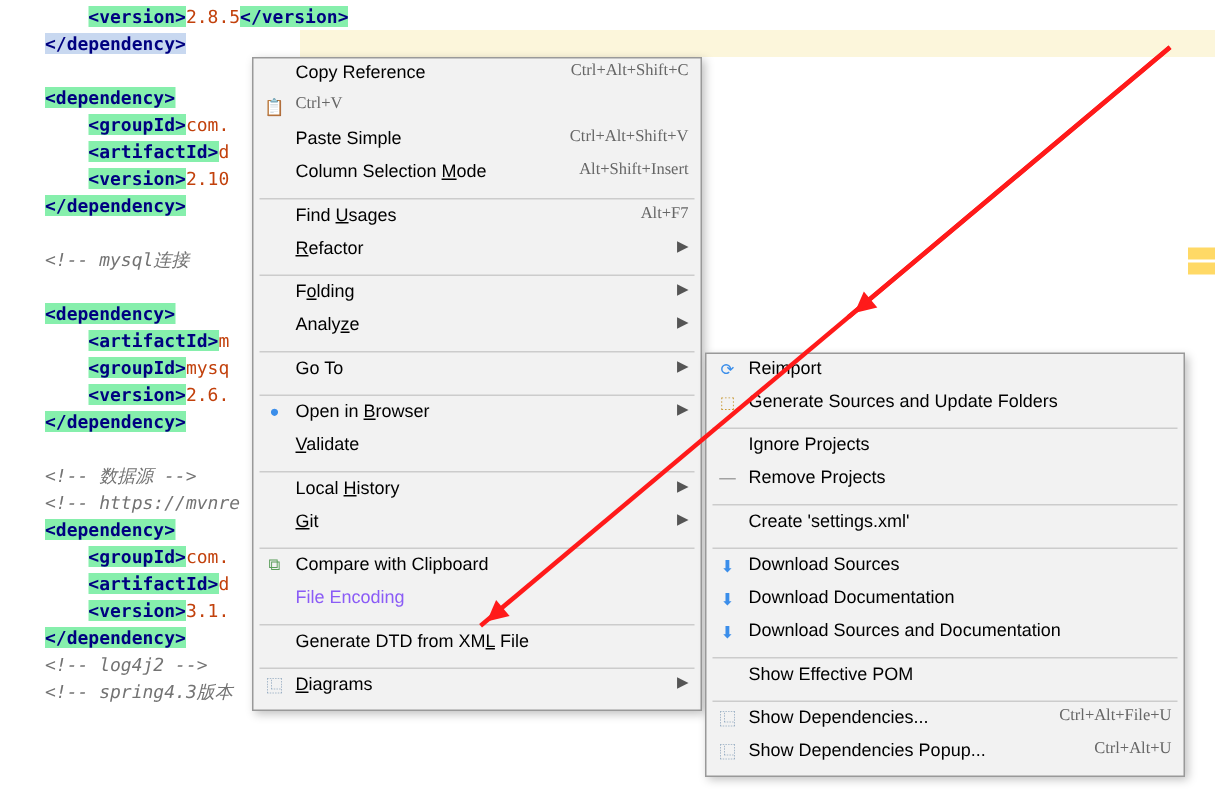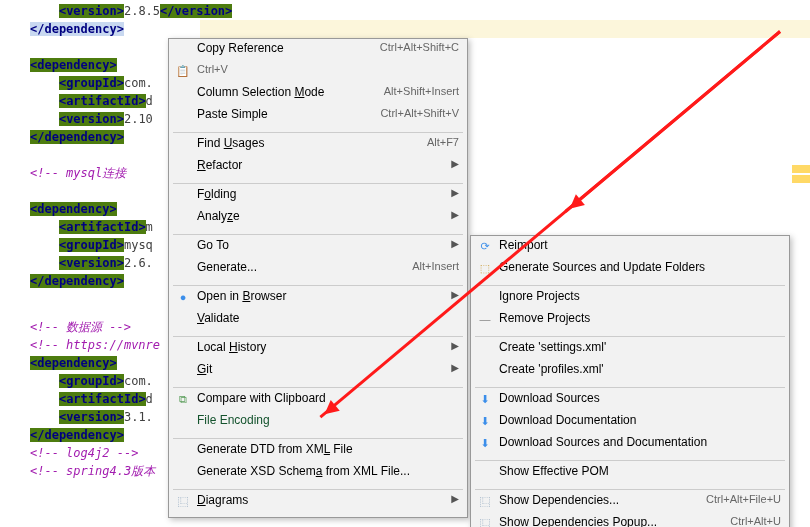--- a/index.html
+++ b/index.html
@@ -51,45 +51,45 @@
       background: #ccc;
     }
     .hl-line {
       position: absolute;
       left: 25px;
       right: 0;
       height: 18px;
       background: #fcf6db;
     }
     .code-line { white-space: pre; }
-    .tag { color: #000080; font-weight: bold; background: #4d7c0f; }
-    .tagtxt { color: #404040; }
-    .comment { color: #a21caf; font-style: italic; }
+    .tag { color: #000080; font-weight: bold; background: #86efac; }
+    .tagtxt { color: #c2410c; }
+    .comment { color: #737373; font-style: italic; }
     .caret-hl { background: #c8d8f0; }
 
     .context-menu {
       position: absolute;
       background: #f2f2f2;
       border: 1px solid #999;
       box-shadow: 2px 2px 6px rgba(0,0,0,0.25);
       padding: 2px;
       z-index: 10;
     }
     .menu1 { left: 168px; top: 38px; width: 300px; }
     .menu2 { left: 470px; top: 235px; width: 320px; }
     .menu-item {
       display: flex;
       height: 22px;
       padding: 0 6px 0 26px;
       position: relative;
       cursor: default;
     }
-    .menu-item.disabled { color: #14532d; }
+    .menu-item.disabled { color: #8b5cf6; }
     .menu-label { flex: 1; }
-    .menu-shortcut { color: #666; font-size: 11px; }
+    .menu-shortcut { color: #666; font-size: 11px; font-family: Liberation Serif, serif; }
     .submenu-arrow {
       position: absolute;
       right: 6px;
       font-size: 10px;
       color: #555;
     }
     .menu-sep { height: 1px; background: #ccc; margin: 3px 2px; }
     .menu-icon {
       position: absolute;
       left: 4px;
@@ -149,21 +149,21 @@
   <div class="code-line">    <span class="tag">&lt;groupId&gt;</span><span class="tagtxt">com.</span></div>
   <div class="code-line">    <span class="tag">&lt;artifactId&gt;</span><span class="tagtxt">d</span></div>
   <div class="code-line">    <span class="tag">&lt;version&gt;</span><span class="tagtxt">2.10</span></div>
   <div class="code-line"><span class="tag">&lt;/dependency&gt;</span></div>
   <div class="code-line" style="margin-top:18px"><span class="comment">&lt;!-- mysql连接</span></div>
   <div class="code-line" style="margin-top:18px"><span class="tag">&lt;dependency&gt;</span></div>
   <div class="code-line">    <span class="tag">&lt;artifactId&gt;</span><span class="tagtxt">m</span></div>
   <div class="code-line">    <span class="tag">&lt;groupId&gt;</span><span class="tagtxt">mysq</span></div>
   <div class="code-line">    <span class="tag">&lt;version&gt;</span><span class="tagtxt">2.6.</span></div>
   <div class="code-line"><span class="tag">&lt;/dependency&gt;</span></div>
-  <div class="code-line" style="margin-top:28px"><span class="comment">&lt;!-- 数据源 --&gt;</span></div>
+  <div class="code-line" style="margin-top:18px"><span class="comment">&lt;!-- 数据源 --&gt;</span></div>
   <div class="code-line"><span class="comment">&lt;!-- https://mvnre</span></div>
   <div class="code-line"><span class="tag">&lt;dependency&gt;</span></div>
   <div class="code-line">    <span class="tag">&lt;groupId&gt;</span><span class="tagtxt">com.</span></div>
   <div class="code-line">    <span class="tag">&lt;artifactId&gt;</span><span class="tagtxt">d</span></div>
   <div class="code-line">    <span class="tag">&lt;version&gt;</span><span class="tagtxt">3.1.</span></div>
   <div class="code-line"><span class="tag">&lt;/dependency&gt;</span></div>
   <div class="code-line" style=""><span class="comment">&lt;!-- log4j2 --&gt;</span></div>
   <div class="code-line"><span class="comment">&lt;!-- spring4.3版本</span></div>
 </div>
 
@@ -175,27 +175,27 @@
 <div class="context-menu menu1">
   <div class="menu-item">
     <span class="menu-label"><span>Copy Reference</span></span>
     <span class="menu-shortcut">Ctrl+Alt+Shift+C</span>
   </div>
   <div class="menu-item">
     <span class="menu-icon">📋</span>
     <span class="menu-shortcut">Ctrl+V</span>
   </div>
   <div class="menu-item">
+    <span class="menu-label">Paste Simple</span>
+    <span class="menu-shortcut">Ctrl+Alt+Shift+V</span>
+  </div>
+  <div class="menu-item">
     <span class="menu-label">Column Selection <span class="underline">M</span>ode</span>
     <span class="menu-shortcut">Alt+Shift+Insert</span>
   </div>
-  <div class="menu-item">
-    <span class="menu-label">Paste Simple</span>
-    <span class="menu-shortcut">Ctrl+Alt+Shift+V</span>
-  </div>
   <div class="menu-sep"></div>
   <div class="menu-item">
     <span class="menu-label">Find <span class="underline">U</span>sages</span>
     <span class="menu-shortcut">Alt+F7</span>
   </div>
   <div class="menu-item">
     <span class="menu-label"><span class="underline">R</span>efactor</span>
     <span class="submenu-arrow">▶</span>
   </div>
   <div class="menu-sep"></div>
@@ -205,24 +205,20 @@
   </div>
   <div class="menu-item">
     <span class="menu-label">Analy<span class="underline">z</span>e</span>
     <span class="submenu-arrow">▶</span>
   </div>
   <div class="menu-sep"></div>
   <div class="menu-item">
     <span class="menu-label">Go To</span>
     <span class="submenu-arrow">▶</span>
   </div>
-  <div class="menu-item">
-    <span class="menu-label">Generate...</span>
-    <span class="menu-shortcut">Alt+Insert</span>
-  </div>
   <div class="menu-sep"></div>
   <div class="menu-item">
     <span class="menu-icon" style="color:#3b8eea">●</span>
     <span class="menu-label">Open in <span class="underline">B</span>rowser</span>
     <span class="submenu-arrow">▶</span>
   </div>
   <div class="menu-item">
     <span class="menu-label"><span class="underline">V</span>alidate</span>
   </div>
   <div class="menu-sep"></div>
@@ -239,23 +235,20 @@
     <span class="menu-icon" style="color:#5a9e5a">⧉</span>
     <span class="menu-label">Compare with Clipboard</span>
   </div>
   <div class="menu-item disabled">
     <span class="menu-label">File Encoding</span>
   </div>
   <div class="menu-sep"></div>
   <div class="menu-item">
     <span class="menu-label">Generate DTD from XM<span class="underline">L</span> File</span>
   </div>
-  <div class="menu-item">
-    <span class="menu-label">Generate XSD Schem<span class="underline">a</span> from XML File...</span>
-  </div>
   <div class="menu-sep"></div>
   <div class="menu-item">
     <span class="menu-icon" style="color:#6a8aaa">⿺</span>
     <span class="menu-label"><span class="underline">D</span>iagrams</span>
     <span class="submenu-arrow">▶</span>
   </div>
 
 </div>
 
 <div class="context-menu menu2">
@@ -271,23 +264,20 @@
   <div class="menu-item">
     <span class="menu-label">Ignore Projects</span>
   </div>
   <div class="menu-item">
     <span class="menu-icon" style="color:#888">—</span>
     <span class="menu-label">Remove Projects</span>
   </div>
   <div class="menu-sep"></div>
   <div class="menu-item">
     <span class="menu-label">Create 'settings.xml'</span>
-  </div>
-  <div class="menu-item">
-    <span class="menu-label">Create 'profiles.xml'</span>
   </div>
   <div class="menu-sep"></div>
   <div class="menu-item">
     <span class="menu-icon" style="color:#3b8eea">⬇</span>
     <span class="menu-label">Download Sources</span>
   </div>
   <div class="menu-item">
     <span class="menu-icon" style="color:#3b8eea">⬇</span>
     <span class="menu-label">Download Documentation</span>
   </div>

